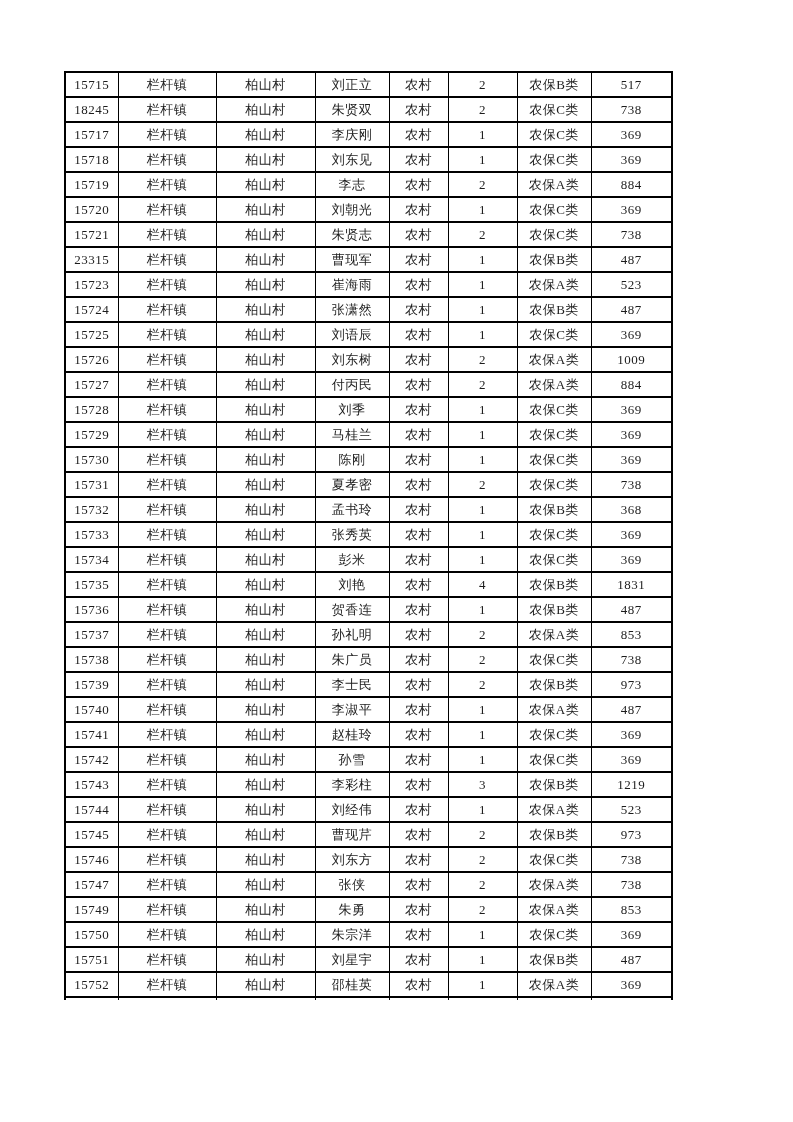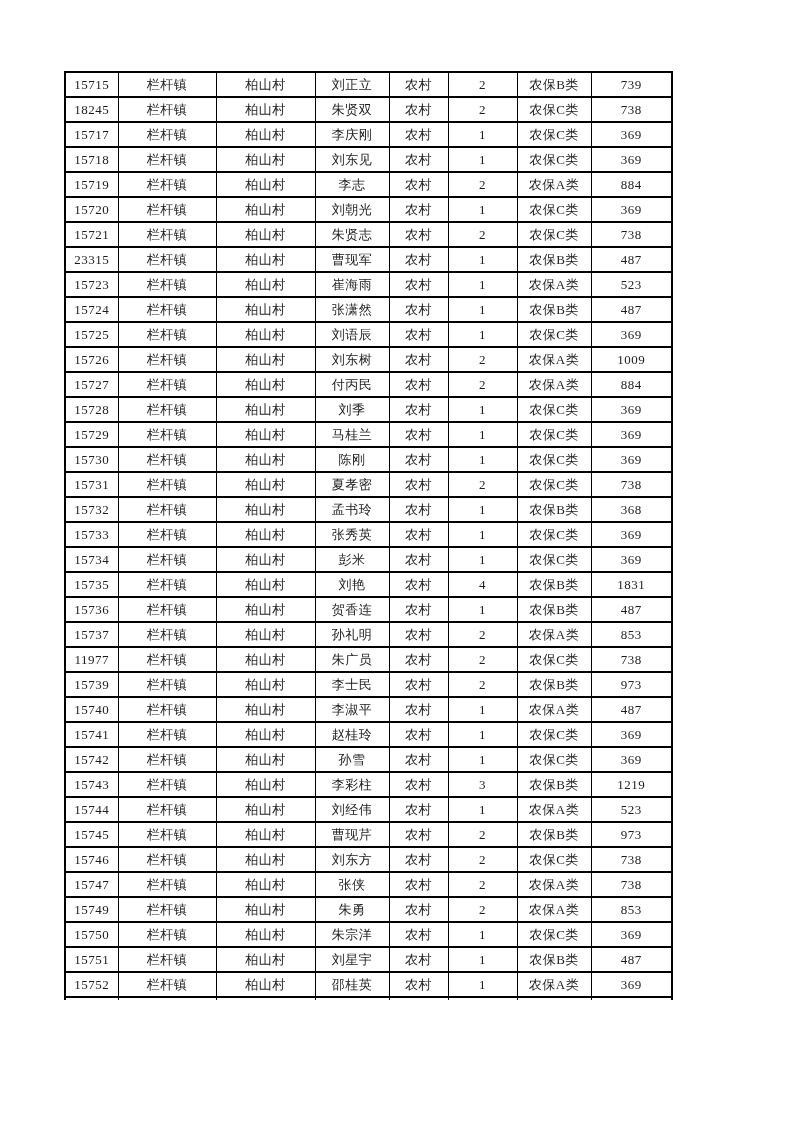--- a/index.html
+++ b/index.html
@@ -60,21 +60,21 @@
       </colgroup>
     <tbody>
         <tr>
           <td>15715</td>
           <td>栏杆镇</td>
           <td>柏山村</td>
           <td>刘正立</td>
           <td>农村</td>
           <td>2</td>
           <td>农保B类</td>
-          <td>739</td>
+          <td>517</td>
         </tr>
         <tr>
           <td>18245</td>
           <td>栏杆镇</td>
           <td>柏山村</td>
           <td>朱贤双</td>
           <td>农村</td>
           <td>2</td>
           <td>农保C类</td>
           <td>738</td>
@@ -283,21 +283,21 @@
           <td>15737</td>
           <td>栏杆镇</td>
           <td>柏山村</td>
           <td>孙礼明</td>
           <td>农村</td>
           <td>2</td>
           <td>农保A类</td>
           <td>853</td>
         </tr>
         <tr>
-          <td>11977</td>
+          <td>15738</td>
           <td>栏杆镇</td>
           <td>柏山村</td>
           <td>朱广员</td>
           <td>农村</td>
           <td>2</td>
           <td>农保C类</td>
           <td>738</td>
         </tr>
         <tr>
           <td>15739</td>

